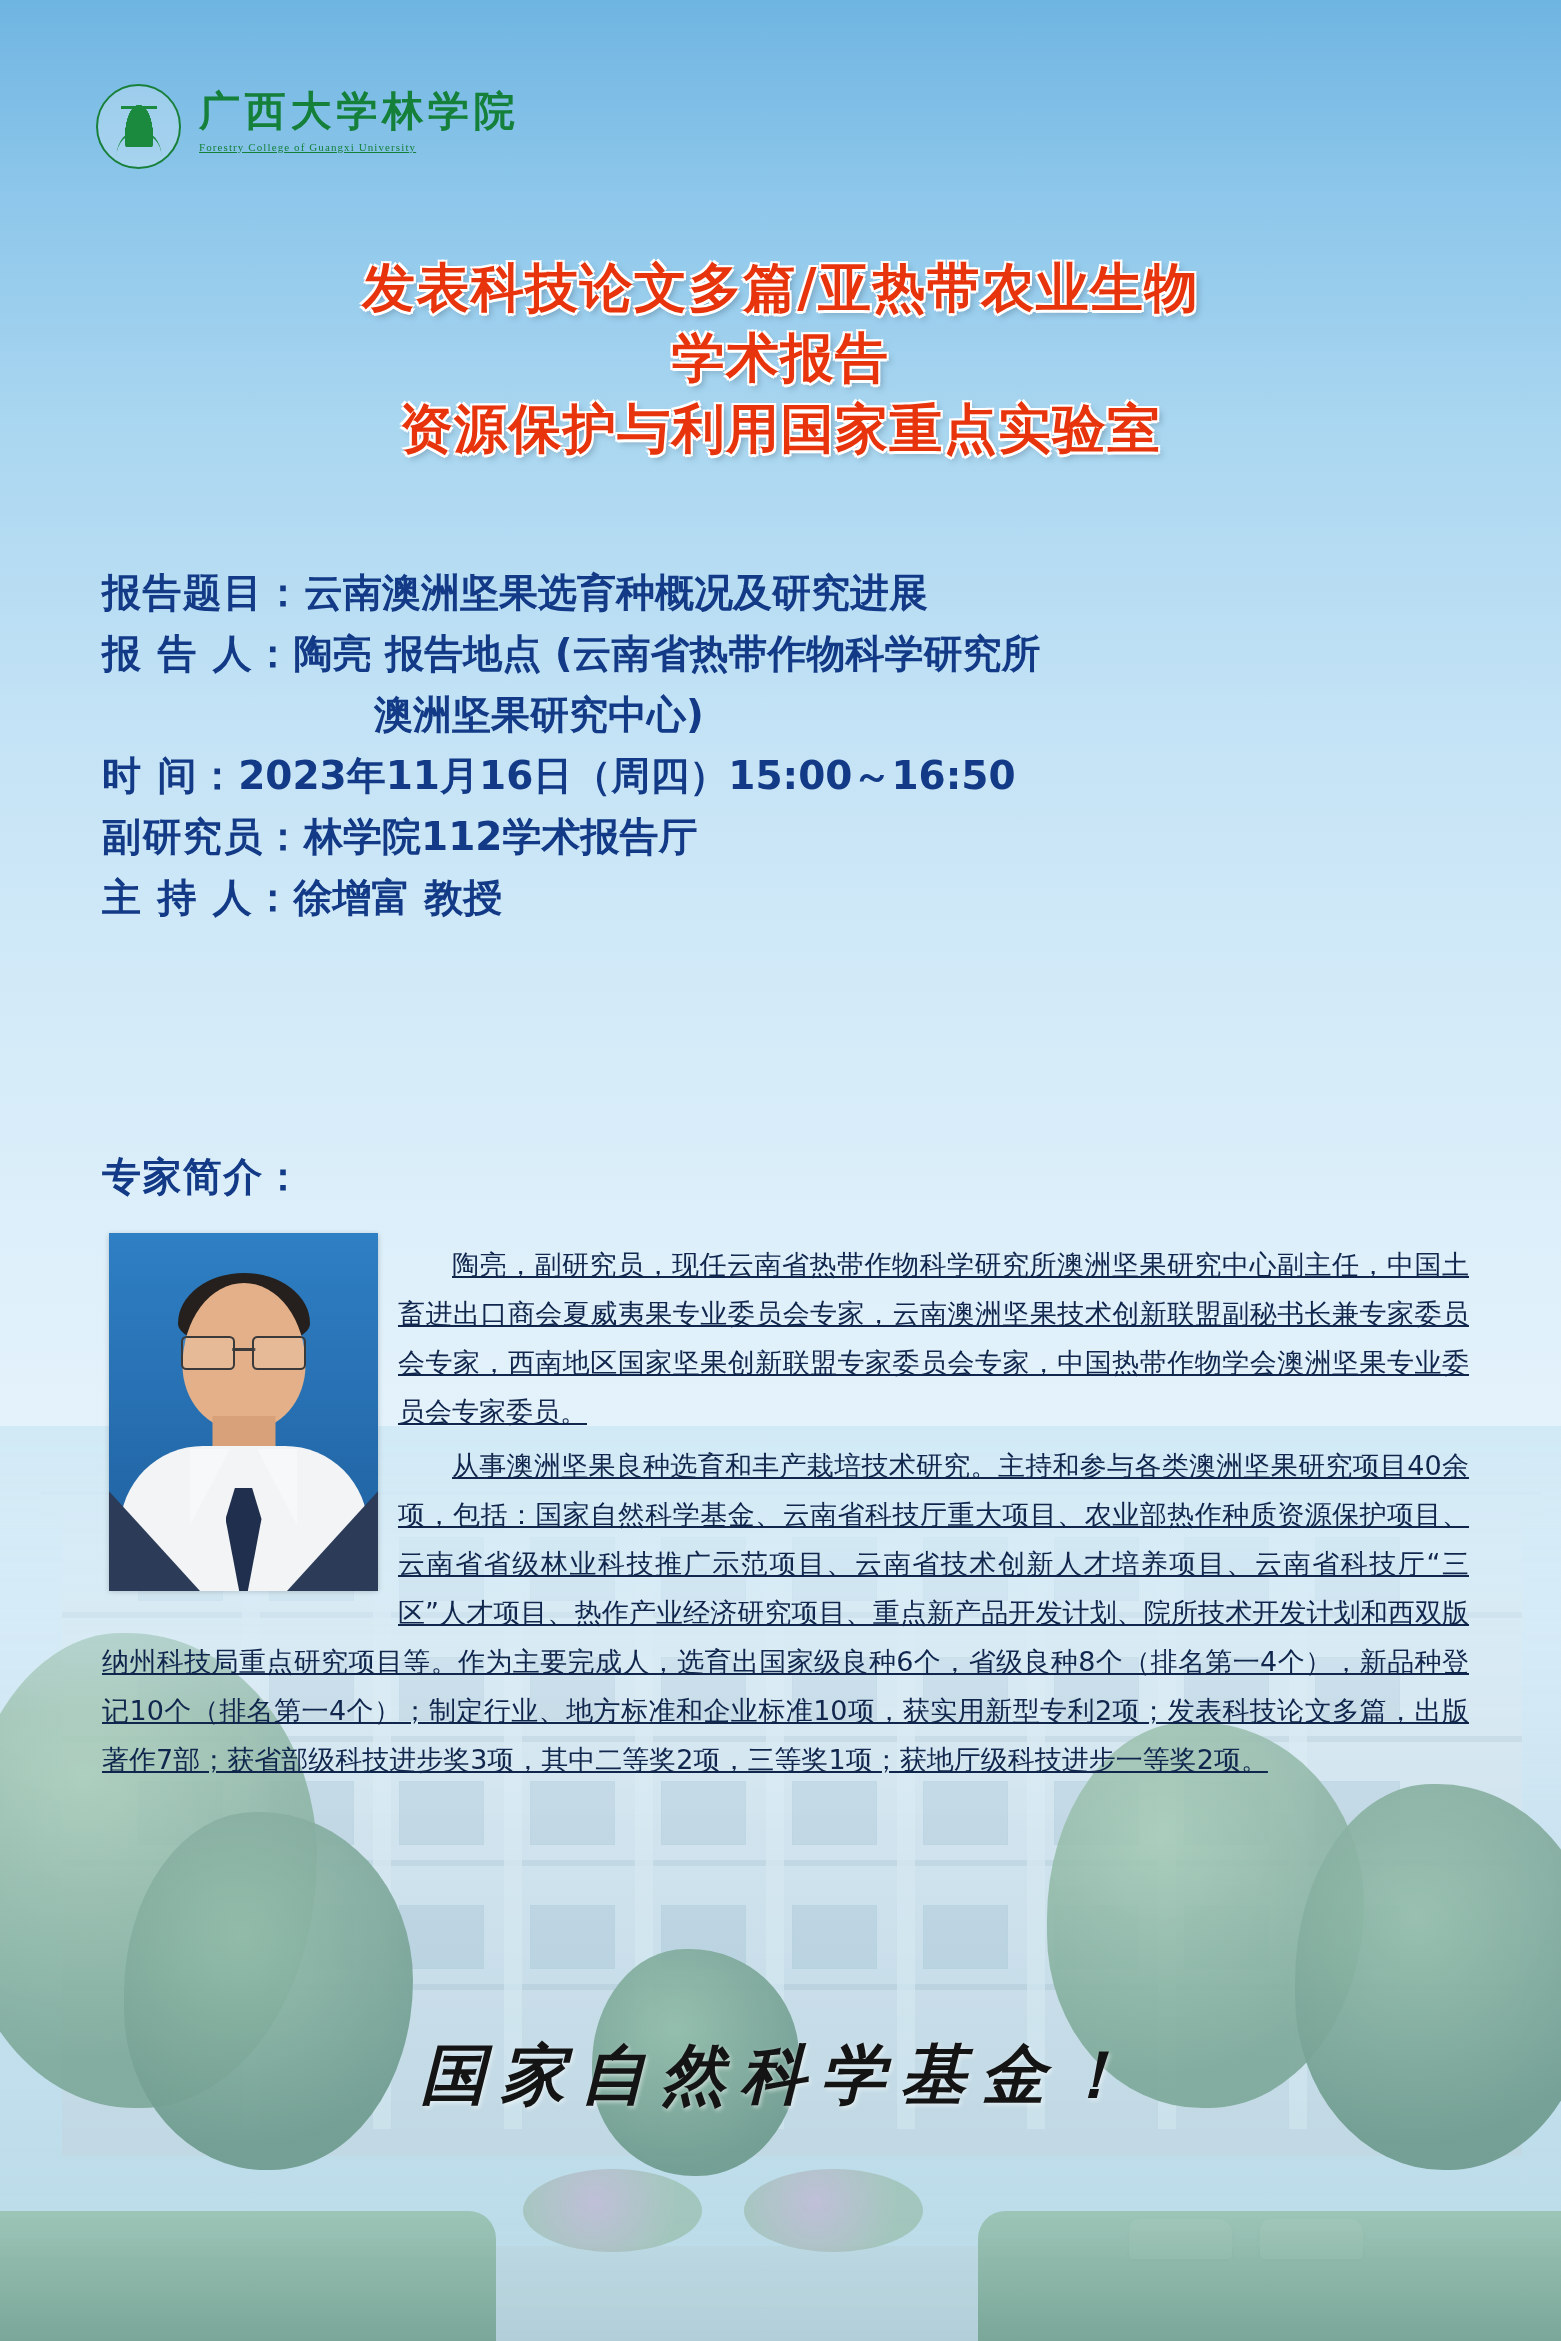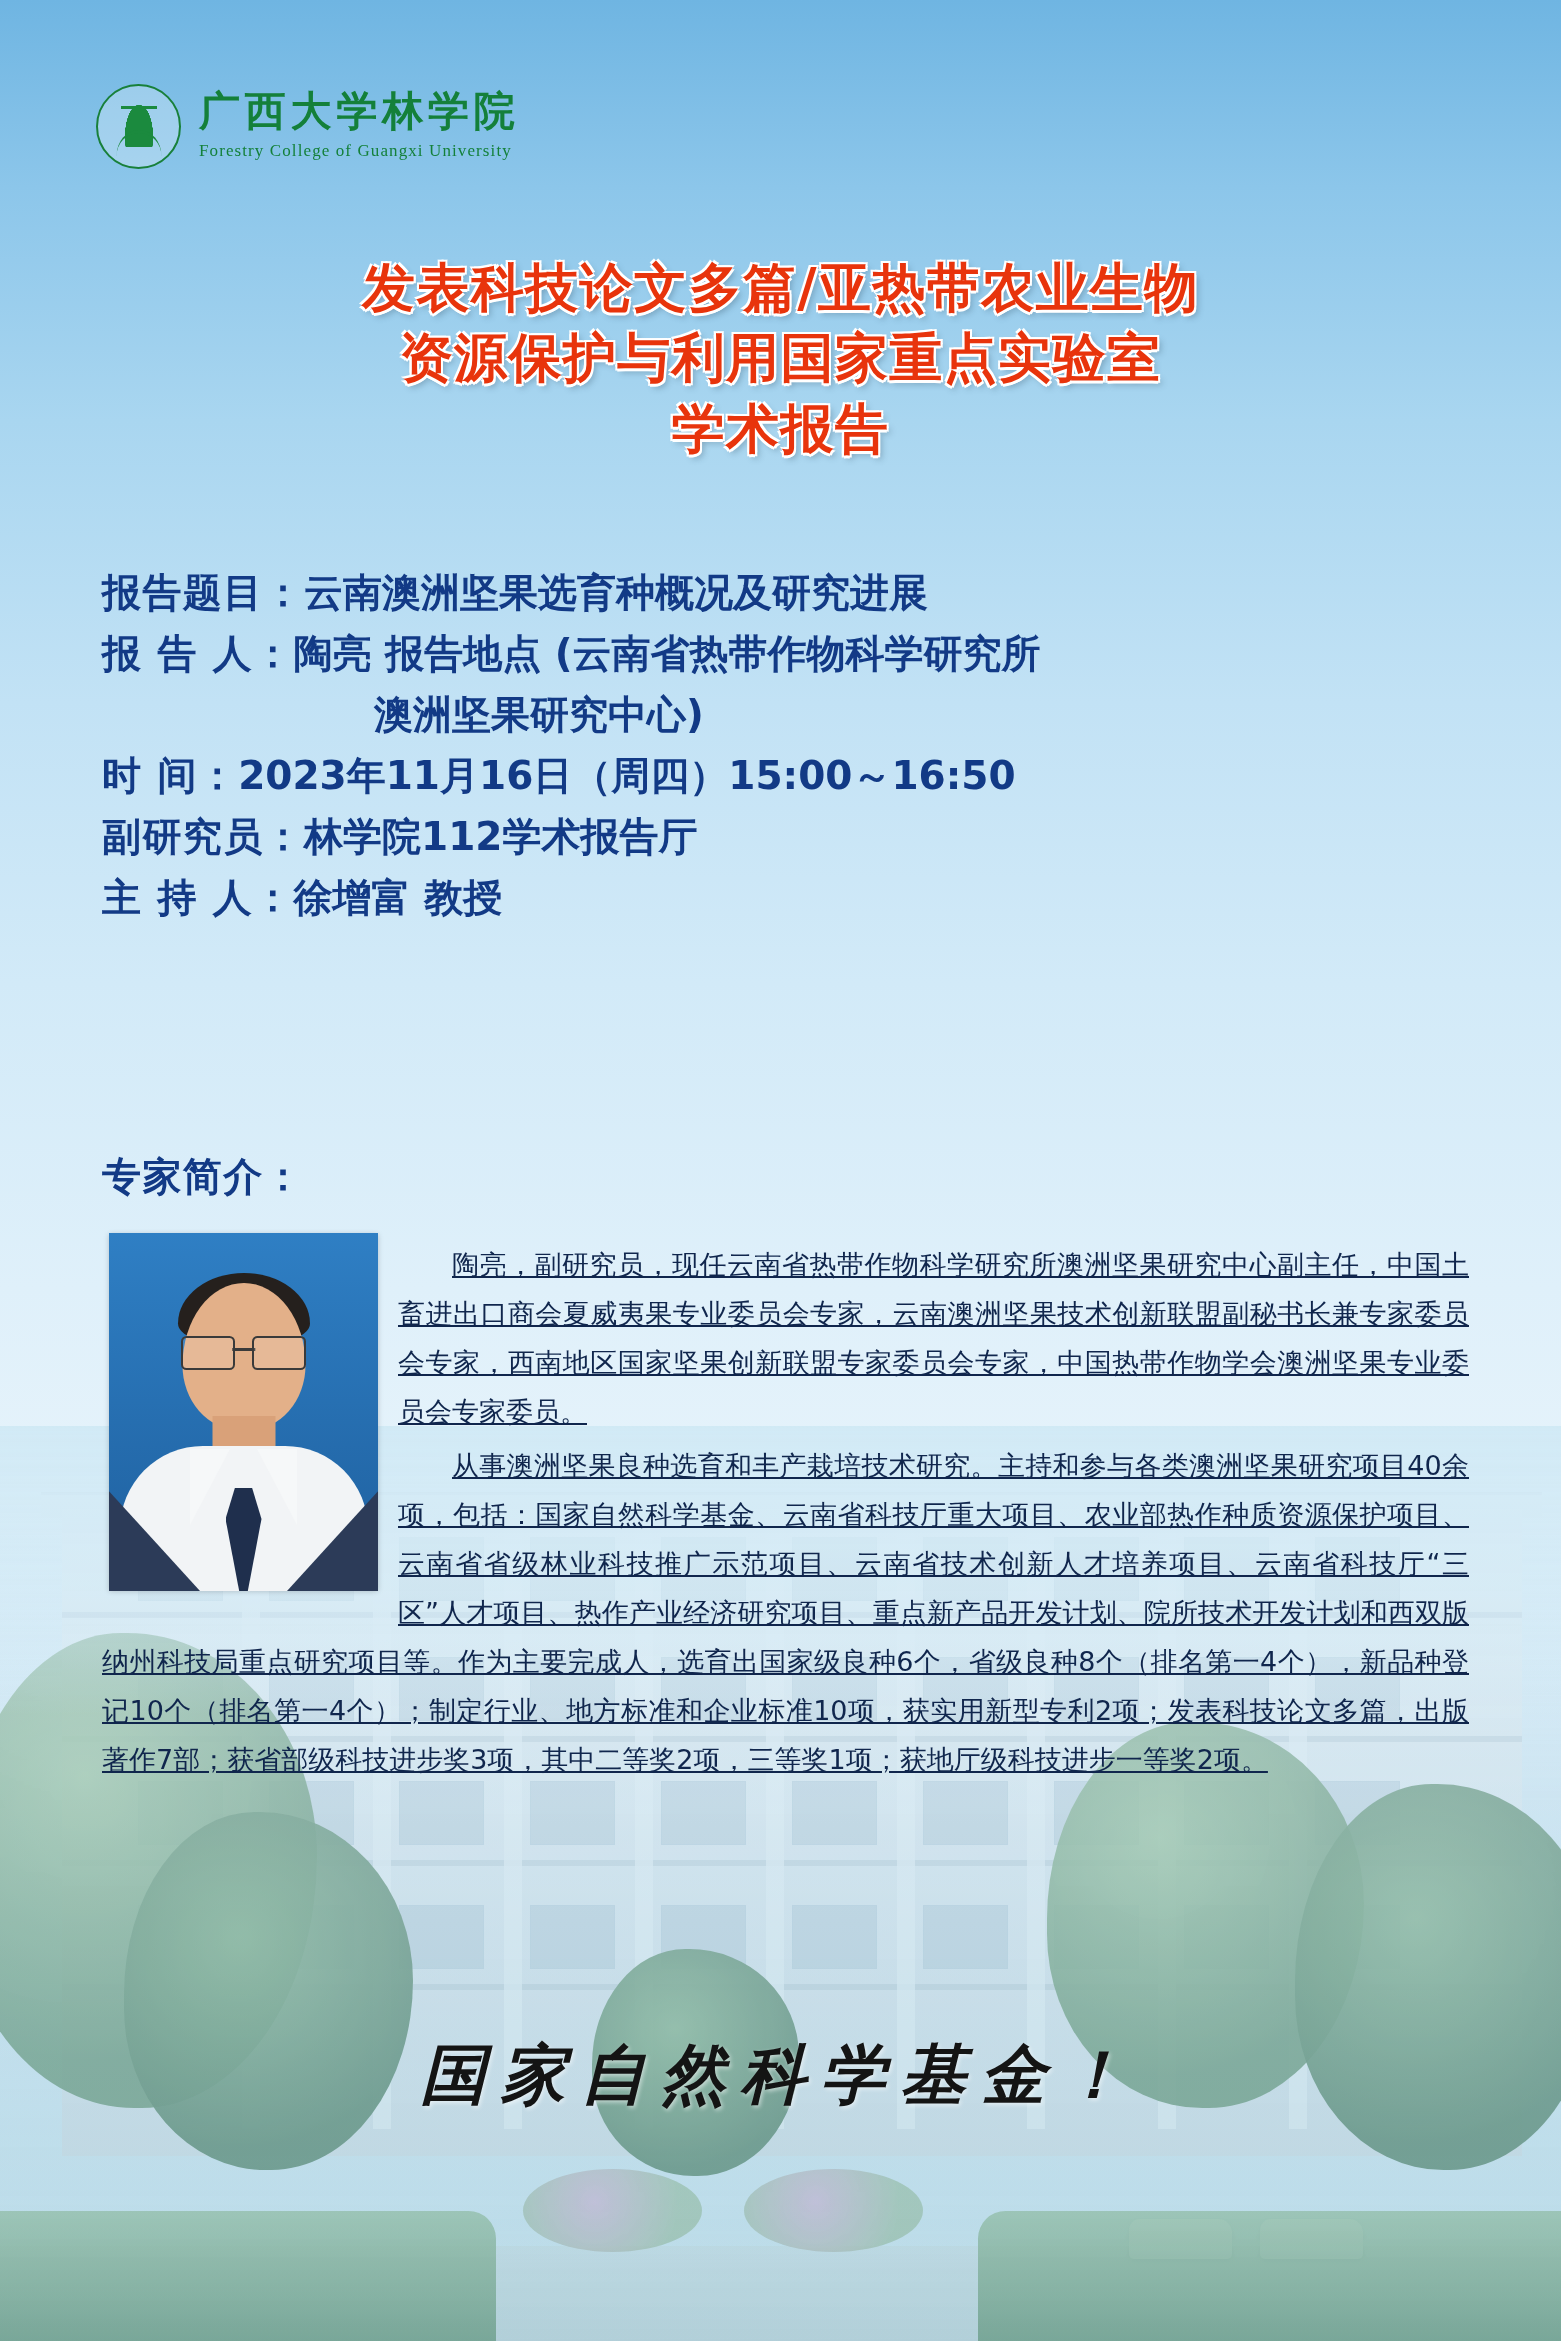--- a/index.html
+++ b/index.html
@@ -190,25 +190,26 @@
     font-family: Liberation Serif, serif;
     font-size: 41px;
     font-weight: bold;
     color: #14803a;
     letter-spacing: 4.8px;
     line-height: 1.18;
     white-space: nowrap;
   }
   .logo-en {
     font-family: "Liberation Serif", serif;
-    font-size: 17px;
+    font-size: 11px;
     color: #14803a;
     letter-spacing: 1.1px;
     margin-top: 5.5px;
     white-space: nowrap;
+    text-decoration: underline;
   }
 
   
   .headline {
     position: absolute;
     left: 0;
     top: 253px;
     width: 100%;
     text-align: center;
     z-index: 5;
@@ -519,22 +520,22 @@
   <div class="logo-row">
     <div class="logo-mark"></div>
     <div class="logo-text">
       <div class="logo-cn">广西大学林学院</div>
       <div class="logo-en">Forestry College of Guangxi University</div>
     </div>
   </div>
 
   <div class="headline">
     <div class="headline-line">发表科技论文多篇/亚热带农业生物</div>
+    <div class="headline-line">学术报告</div>
     <div class="headline-line">资源保护与利用国家重点实验室</div>
-    <div class="headline-line">学术报告</div>
   </div>
 
   <div class="details">
     <div class="detail-line">
       <span class="label">报告题目：</span><span>云南澳洲坚果选育种概况及研究进展</span>
     </div>
     <div class="detail-line">
       <span class="label">报 告 人：</span><span>陶亮 报告地点 (云南省热带作物科学研究所</span>
     </div>
     <div class="detail-cont">澳洲坚果研究中心)</div>

